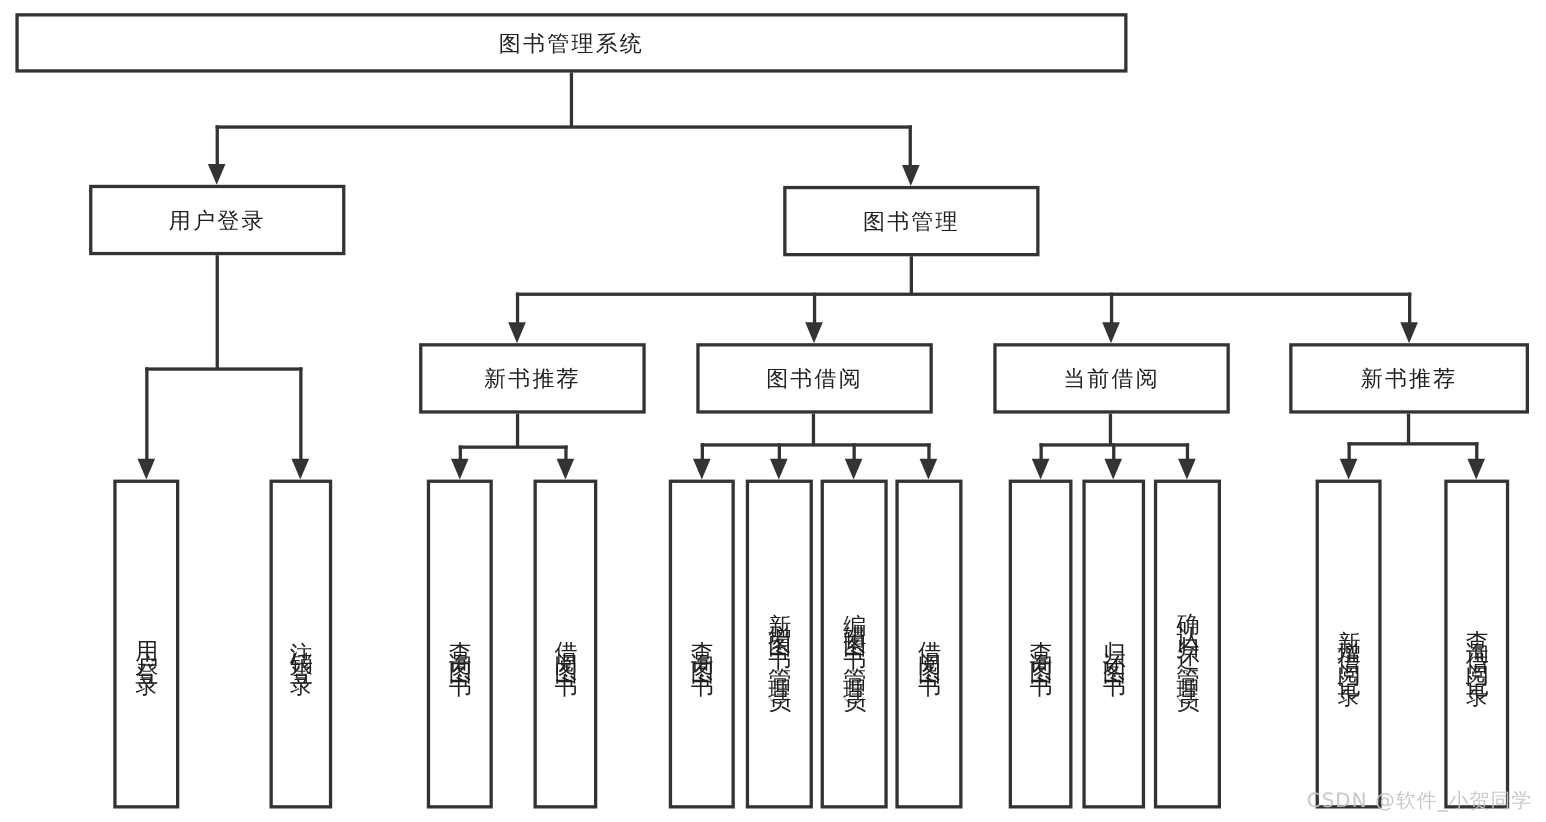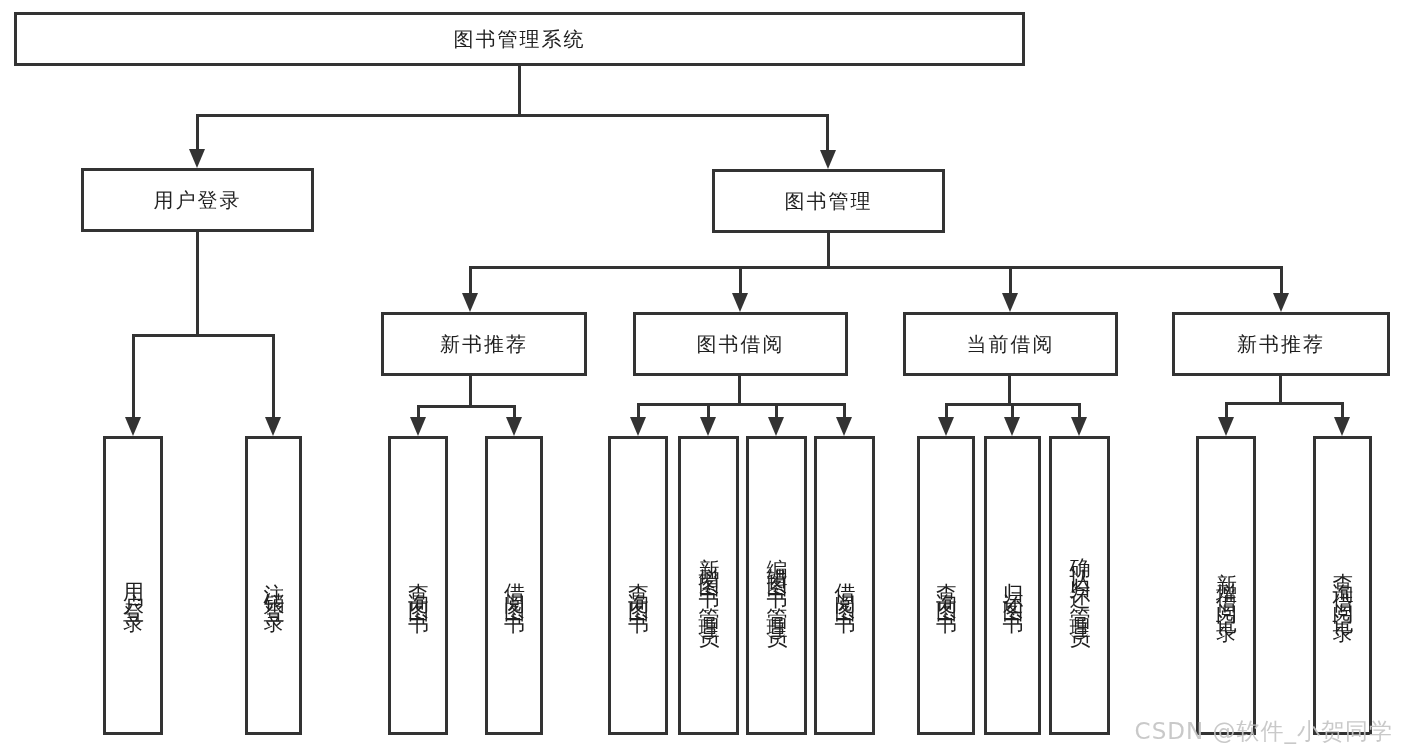--- a/index.html
+++ b/index.html
@@ -21,21 +21,21 @@
   
   .l{position:absolute;background:#333333;display:block;}
   
   .a{
     position:absolute;width:0;height:0;display:block;
     border-left:8px solid transparent;border-right:8px solid transparent;
     border-top:19px solid #333333;
   }
   .watermark{
     position:absolute;top:716px;right:12px;z-index:5;
-    font-size:23px;letter-spacing:1px;color:#c5c5c5;opacity:0.92;
+    font-size:18px;letter-spacing:1px;color:#c5c5c5;opacity:0.92;
   }
 </style>
 </head>
 <body>
 
 <div class="stage">
 
   <div class="n" style="left:14px;top:12px;width:1011px;height:54px">
     <span>图书管理系统</span>
   </div>

